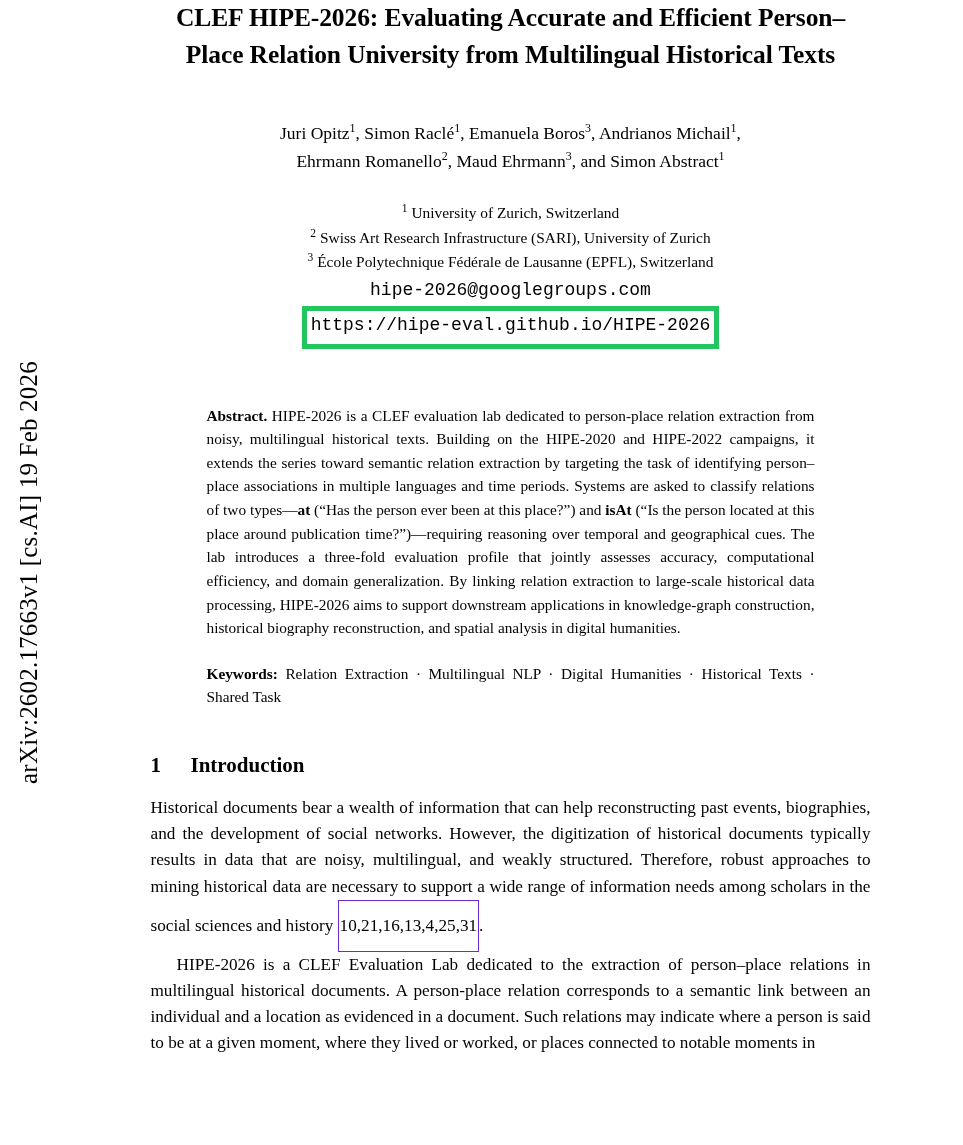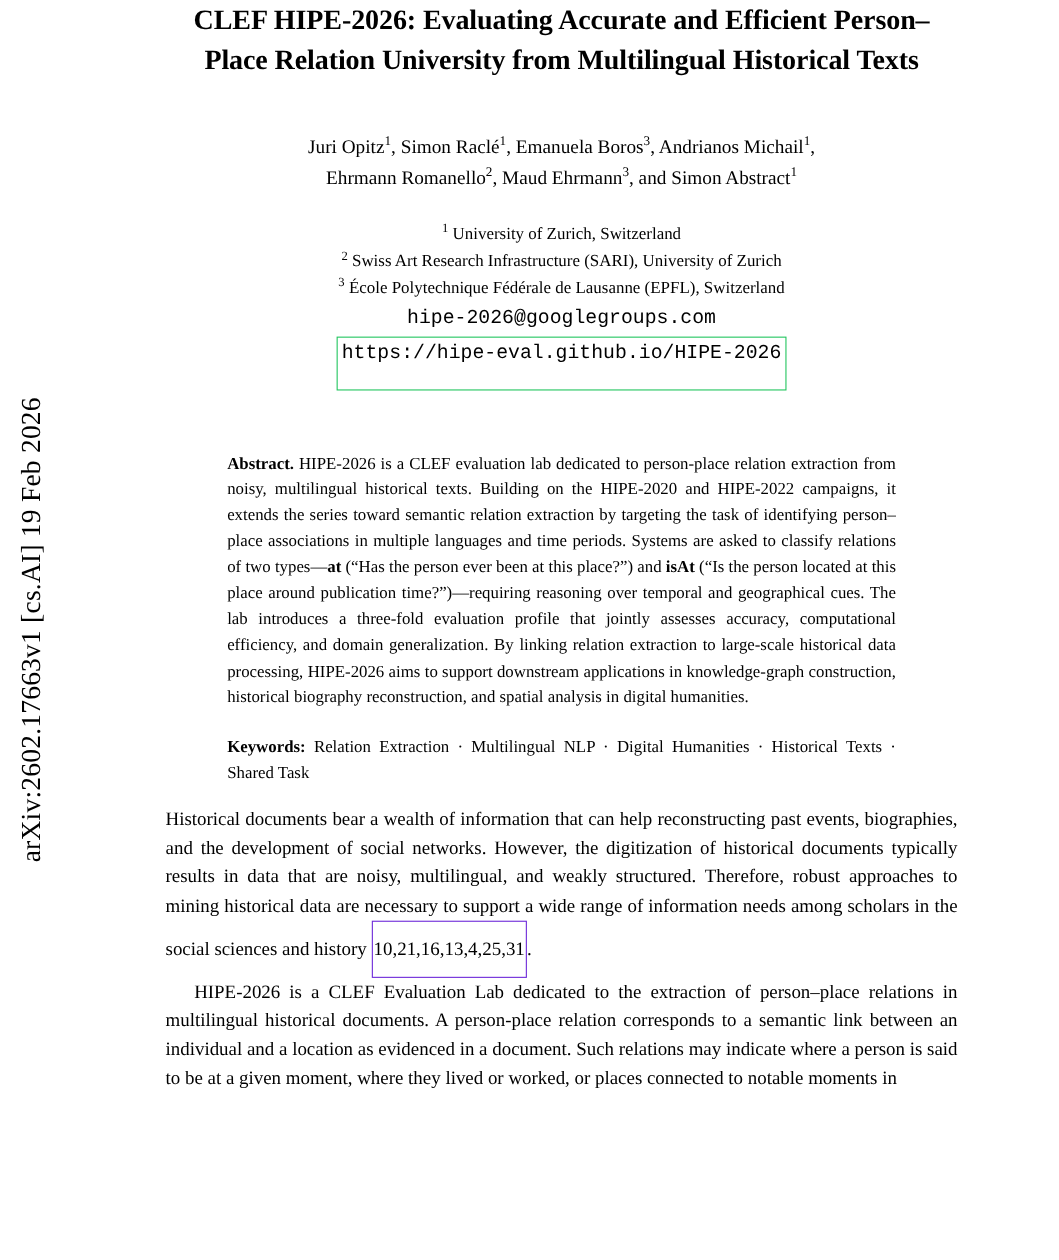--- a/index.html
+++ b/index.html
@@ -80,22 +80,22 @@
   .email {
     margin-top: 3px;
     text-align: center;
   }
   .urlline {
     margin-top: 2px;
     text-align: center;
   }
   .urlbox {
     display: inline-block;
-    border: 1px solid #22c55e;
-    padding: 1px 4px 18px 4px;
+    border: 5px solid #22c55e;
+    padding: 1px 4px 4px 4px;
     color: #000;
   }
 
   .abstract {
     width: 608px;
     margin: 0 auto;
     margin-top: 55px;
     font-size: 15.3px;
     line-height: 1.545;
     text-align: justify;
@@ -177,20 +177,23 @@
   </div>
 
   <div class="abstract">
     <b>Abstract.</b><span> HIPE-2026 is a CLEF evaluation lab dedicated to person-place relation extraction from noisy, multilingual historical texts. Building on the HIPE-2020 and HIPE-2022 campaigns, it extends the series toward semantic relation extraction by targeting the task of identifying person–place associations in multiple languages and time periods. Systems are asked to classify relations of two types—</span><b>at</b><span> (“Has the person ever been at this place?”) and </span><b>isAt</b><span> (“Is the person located at this place around publication time?”)—requiring reasoning over temporal and geographical cues. The lab introduces a three-fold evaluation profile that jointly assesses accuracy, computational efficiency, and domain generalization. By linking relation extraction to large-scale historical data processing, HIPE-2026 aims to support downstream applications in knowledge-graph construction, historical biography reconstruction, and spatial analysis in digital humanities.</span>
   </div>
 
   <div class="keywords">
     <b>Keywords:</b><span> Relation Extraction · Multilingual NLP · Digital Humanities · Historical Texts · Shared Task</span>
   </div>
 
+  <div class="section-head">
+    <span class="num">1</span><span>Introduction</span>
+  </div>
 
   <div class="body-text">
     <span>Historical documents bear a wealth of information that can help reconstructing past events, biographies, and the development of social networks. However, the digitization of historical documents typically results in data that are noisy, multilingual, and weakly structured. Therefore, robust approaches to mining historical data are necessary to support a wide range of information needs among scholars in the social sciences and history </span><span class="citebox">10,21,16,13,4,25,31</span><span>.</span>
   </div>
 
   <div class="body-text indent">HIPE-2026 is a CLEF Evaluation Lab dedicated to the extraction of person–place relations in multilingual historical documents. A person-place relation corresponds to a semantic link between an individual and a location as evidenced in a document. Such relations may indicate where a person is said to be at a given moment, where they lived or worked, or places connected to notable moments in</div>
 
 </div>
 
 </body></html>

